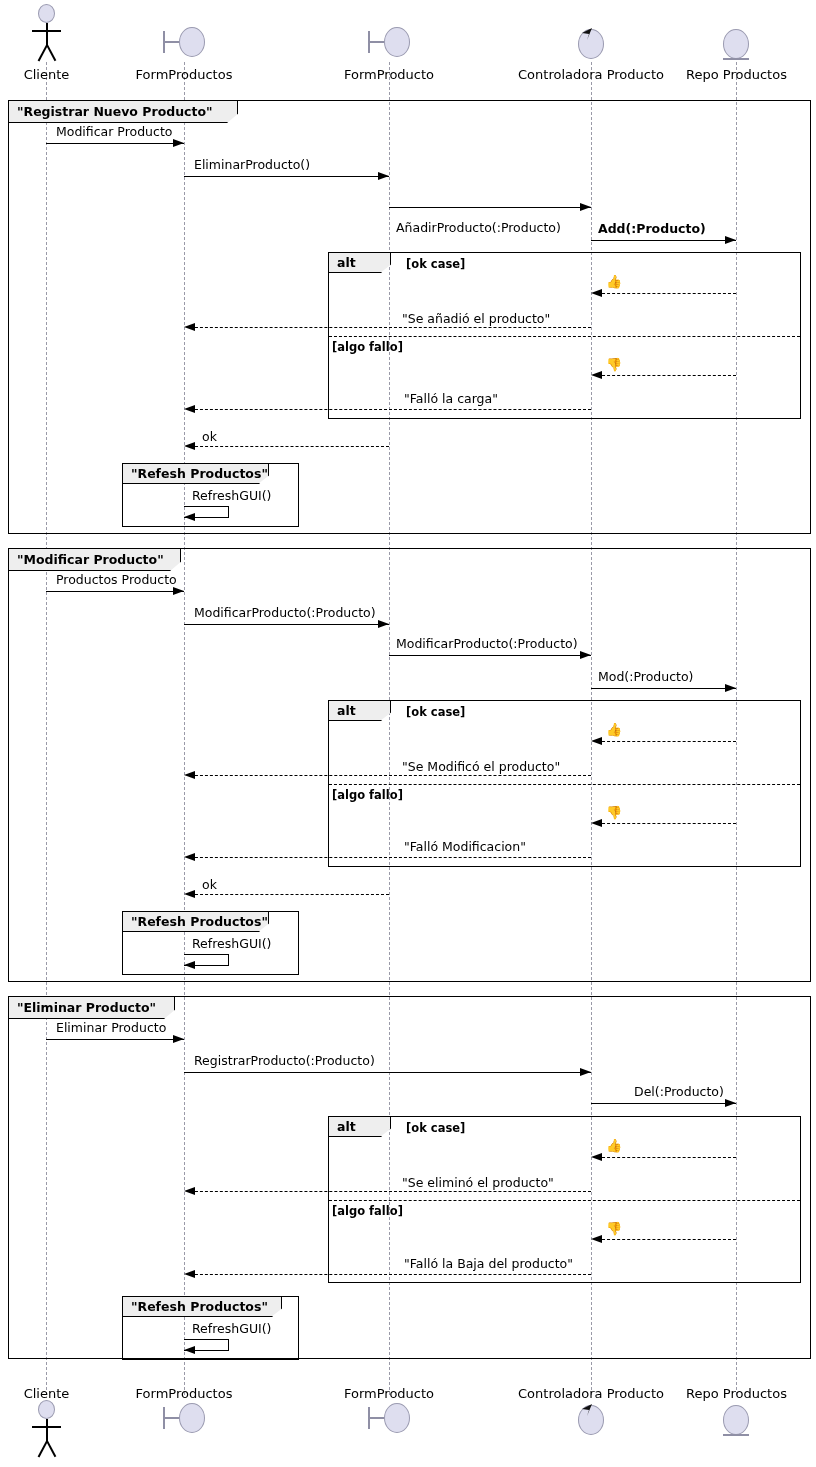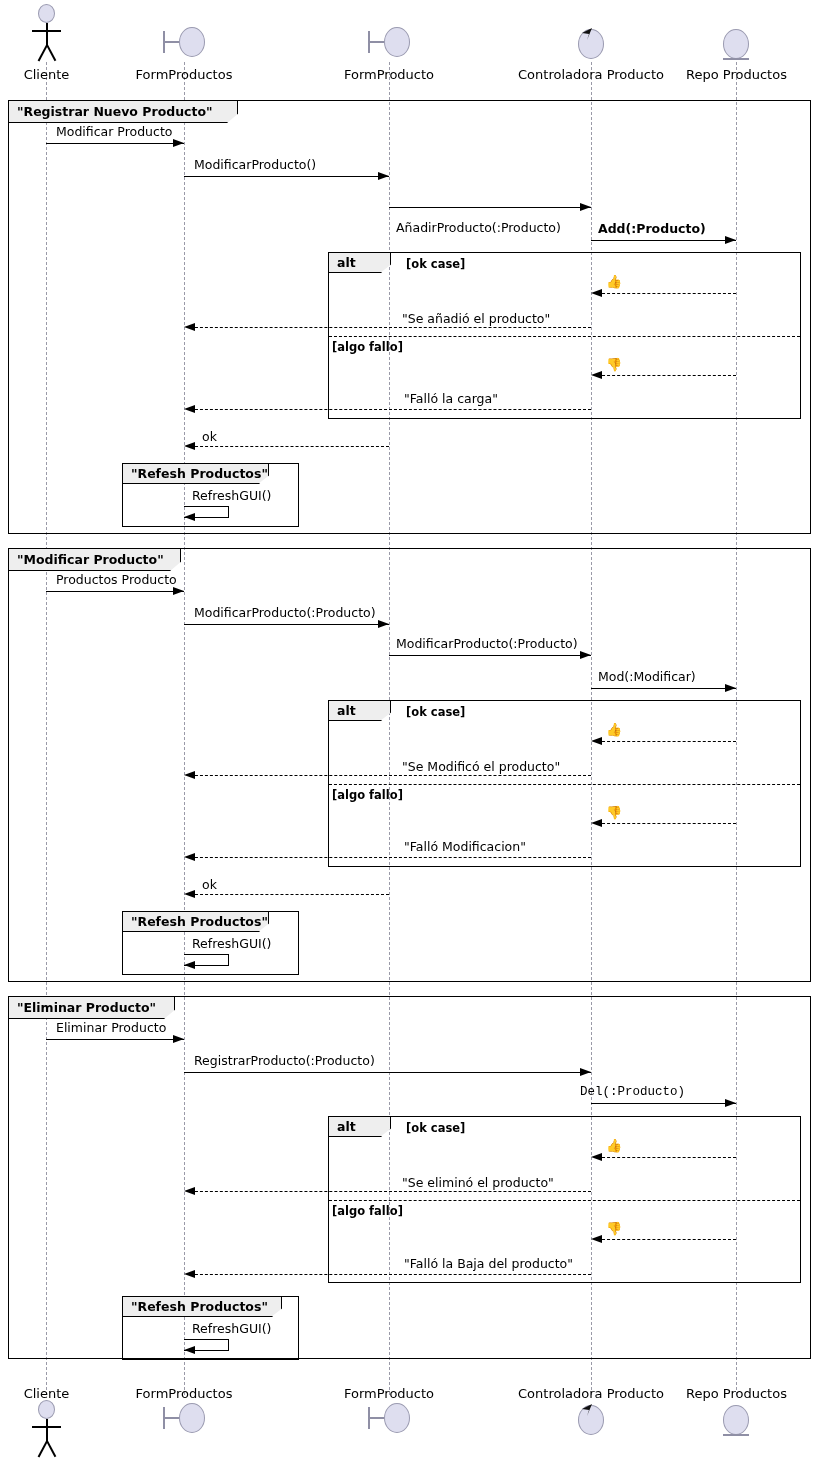--- a/index.html
+++ b/index.html
@@ -112,21 +112,21 @@
   <div class="frag frag-outer" style="left:8px;top:100px;width:803px;height:434px;"></div>
   <div class="frag-tab clip" style="left:9px;top:101px;width:229px;height:22px;">
     <span>"Registrar Nuevo Producto"</span>
   </div>
   <div class="tab-edge" style="left:9px;top:101px;width:229px;height:22px;clip-path:polygon(0 0,100% 0,100% 58%,calc(100% - 11px) 100%,0 100%);border:1.5px solid #000;border-top:none;border-left:none;"></div>
 
   <div class="msg-label" style="left:56px;top:126px;">Modificar Producto</div>
   <div class="msg-line" style="left:46px;top:143px;width:138px;"></div>
   <div class="arrow-r" style="left:173px;top:138.5px;"></div>
 
-  <div class="msg-label" style="left:194px;top:159px;">ModificarProducto()</div>
+  <div class="msg-label" style="left:194px;top:159px;">EliminarProducto()</div>
   <div class="msg-line" style="left:184px;top:176px;width:205px;"></div>
   <div class="arrow-r" style="left:378px;top:171.5px;"></div>
 
   <div class="msg-label" style="left:396px;top:190px;margin-top:32px;">AñadirProducto(:Producto)</div>
   <div class="msg-line" style="left:389px;top:207px;width:202px;"></div>
   <div class="arrow-r" style="left:580px;top:202.5px;"></div>
 
   <div class="msg-label" style="left:598px;top:223px;font-weight:bold;">Add(:Producto)</div>
   <div class="msg-line" style="left:591px;top:240px;width:145px;"></div>
   <div class="arrow-r" style="left:725px;top:235.5px;"></div>
@@ -181,21 +181,21 @@
   <div class="arrow-r" style="left:173px;top:586.5px;"></div>
 
   <div class="msg-label" style="left:194px;top:607px;">ModificarProducto(:Producto)</div>
   <div class="msg-line" style="left:184px;top:624px;width:205px;"></div>
   <div class="arrow-r" style="left:378px;top:619.5px;"></div>
 
   <div class="msg-label" style="left:396px;top:638px;">ModificarProducto(:Producto)</div>
   <div class="msg-line" style="left:389px;top:655px;width:202px;"></div>
   <div class="arrow-r" style="left:580px;top:650.5px;"></div>
 
-  <div class="msg-label" style="left:598px;top:671px;">Mod(:Modificar)</div>
+  <div class="msg-label" style="left:598px;top:671px;">Mod(:Producto)</div>
   <div class="msg-line" style="left:591px;top:688px;width:145px;"></div>
   <div class="arrow-r" style="left:725px;top:683.5px;"></div>
 
   <div class="frag" style="left:328px;top:700px;width:473px;height:167px;"></div>
   <div class="frag-tab clip" style="left:329px;top:701px;width:62px;height:20px;">
     <span>alt</span>
   </div>
   <div class="tab-edge" style="left:329px;top:701px;width:62px;height:20px;clip-path:polygon(0 0,100% 0,100% 58%,calc(100% - 10px) 100%,0 100%);border:1.5px solid #000;border-top:none;border-left:none;"></div>
   <div class="alt-cond" style="left:406px;top:707px;">[ok case]</div>
 
@@ -238,21 +238,21 @@
   <div class="tab-edge" style="left:9px;top:997px;width:166px;height:22px;clip-path:polygon(0 0,100% 0,100% 58%,calc(100% - 11px) 100%,0 100%);border:1.5px solid #000;border-top:none;border-left:none;"></div>
 
   <div class="msg-label" style="left:56px;top:1022px;">Eliminar Producto</div>
   <div class="msg-line" style="left:46px;top:1039px;width:138px;"></div>
   <div class="arrow-r" style="left:173px;top:1034.5px;"></div>
 
   <div class="msg-label" style="left:194px;top:1055px;">RegistrarProducto(:Producto)</div>
   <div class="msg-line" style="left:184px;top:1072px;width:407px;"></div>
   <div class="arrow-r" style="left:580px;top:1067.5px;"></div>
 
-  <div class="msg-label" style="left:580px;top:1086px;font-family:Liberation Mono, monospace;">Del(:Producto)</div>
+  <div class="msg-label" style="left:634px;top:1086px;">Del(:Producto)</div>
   <div class="msg-line" style="left:591px;top:1103px;width:145px;"></div>
   <div class="arrow-r" style="left:725px;top:1098.5px;"></div>
 
   <div class="frag" style="left:328px;top:1116px;width:473px;height:167px;"></div>
   <div class="frag-tab clip" style="left:329px;top:1117px;width:62px;height:20px;">
     <span>alt</span>
   </div>
   <div class="tab-edge" style="left:329px;top:1117px;width:62px;height:20px;clip-path:polygon(0 0,100% 0,100% 58%,calc(100% - 10px) 100%,0 100%);border:1.5px solid #000;border-top:none;border-left:none;"></div>
   <div class="alt-cond" style="left:406px;top:1123px;">[ok case]</div>
 

